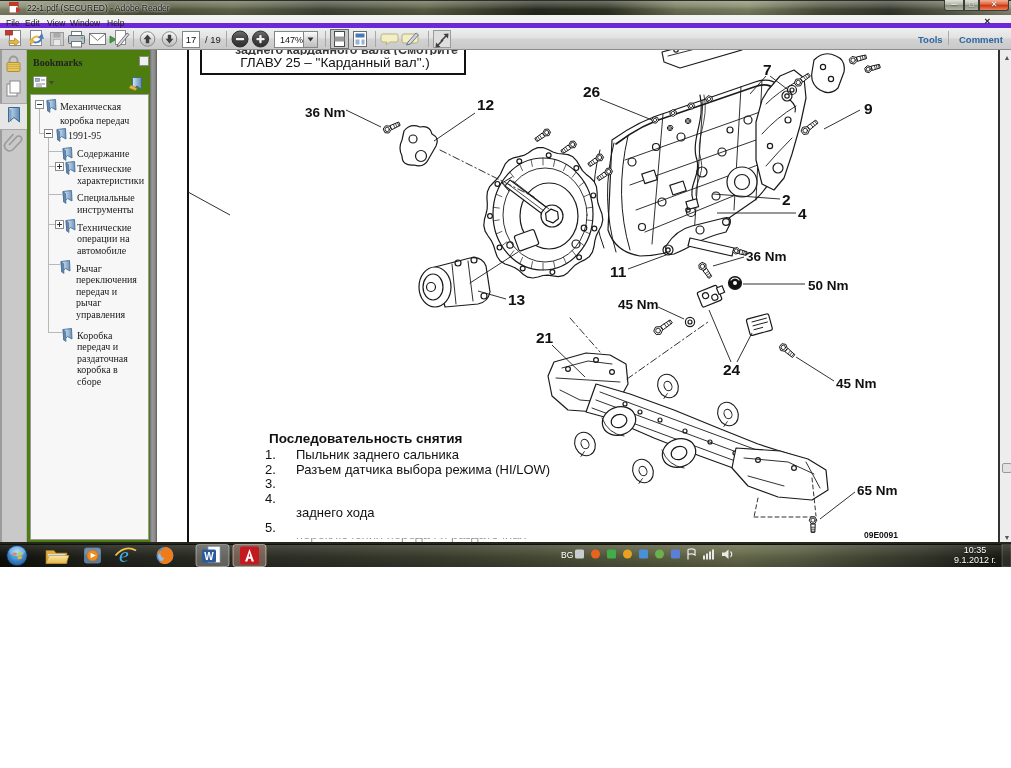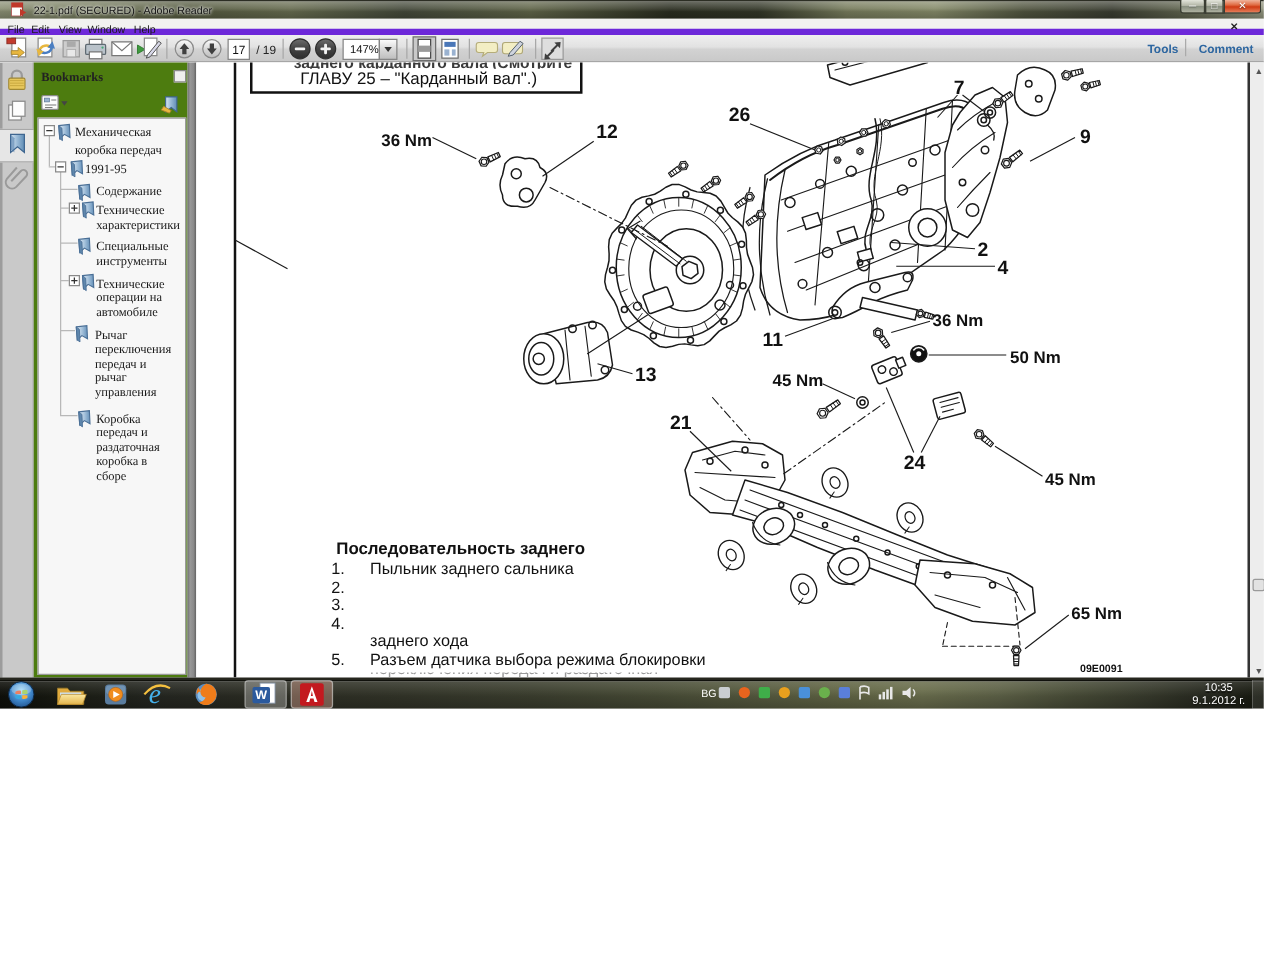--- a/index.html
+++ b/index.html
@@ -655,29 +655,29 @@
 <text x="808" y="290" font-size="13.5">50 Nm</text>
 <text x="618" y="309" font-size="13.5">45 Nm</text>
 <text x="536" y="343" font-size="15.5">21</text>
             <text x="508" y="305" font-size="15.5">13</text>
 <text x="723" y="375" font-size="15.5">24</text>
 <text x="836" y="388" font-size="13.5">45 Nm</text>
 <text x="857" y="495" font-size="13.5">65 Nm</text>
 <text x="864" y="537.5" font-size="8.5">09E0091</text>
 </g>
         </svg>
-      <div id="seqtitle">Последовательность заднего</div>
+      <div id="seqtitle">Последовательность снятия</div>
       <div class="li-num" style="top:397px;">1.</div>
         <div class="li-txt" style="top:397px;">Пыльник заднего сальника</div>
       <div class="li-num" style="top:412px;">2.</div>
+        <div class="li-txt" style="top:412px;">Разъем датчика выбора режима (HI/LOW)</div>
       <div class="li-num" style="top:426px;">3.</div>
       <div class="li-num" style="top:441px;">4.</div>
       <div class="li-txt" style="top:455px;">заднего хода</div>
       <div class="li-num" style="top:470px;">5.</div>
-        <div class="li-txt" style="top:470px;">Разъем датчика выбора режима блокировки</div>
       <div id="botremnant">
           <div>переключения передач и раздаточная</div>
         </div>
     </div>
 
     <div id="scroll" class="abs">
       <div class="sarrow" style="top:4px;">▲</div>
       <div id="sthumb"></div>
       <div class="sarrow" style="top:484px;">▼</div>
     </div>

